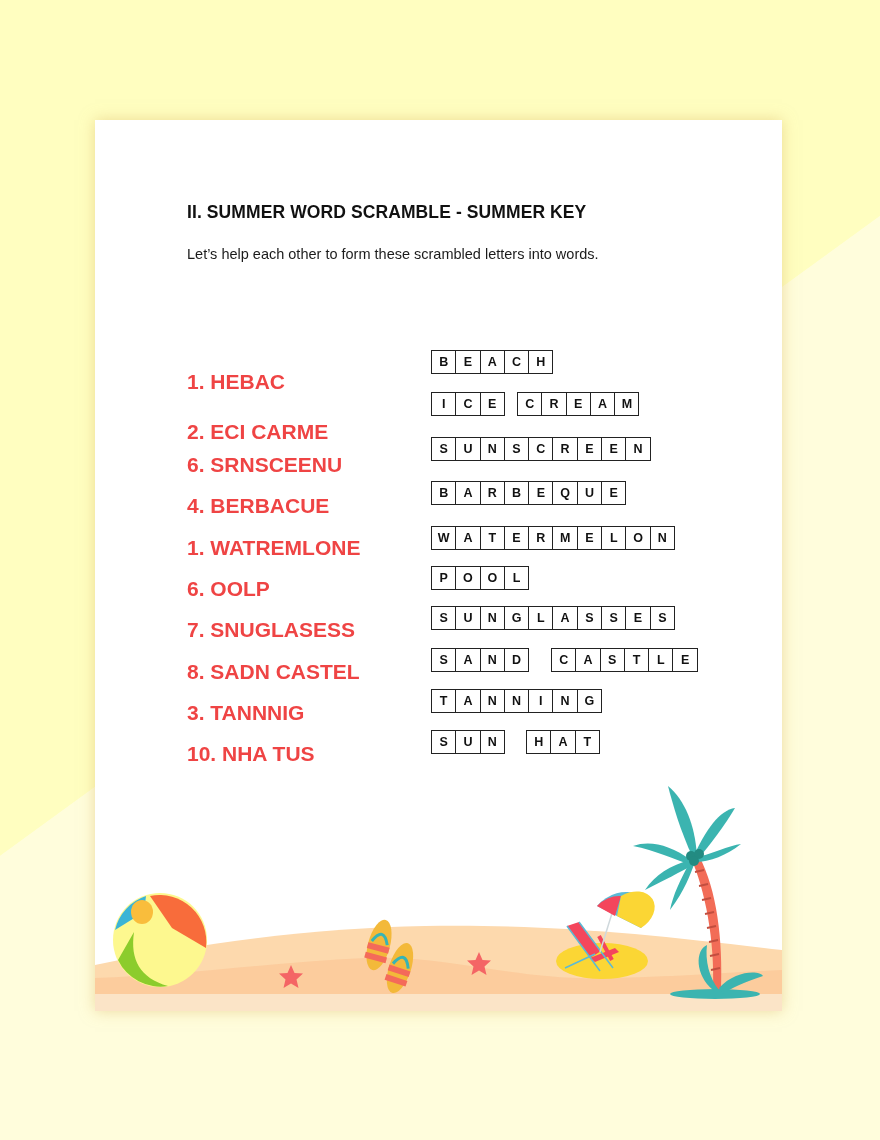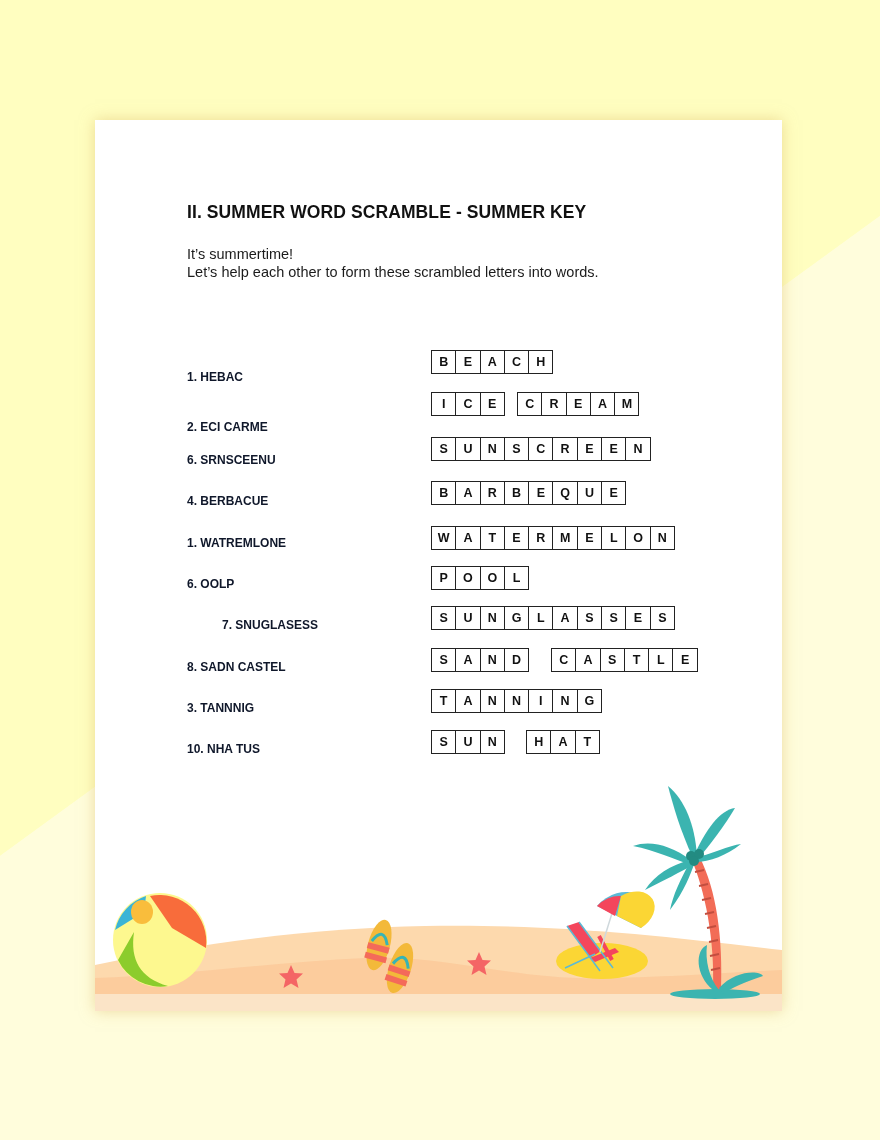--- a/index.html
+++ b/index.html
@@ -20,21 +20,21 @@
   .title {
     position:absolute; left:92px; top:82px;
     font-size:17.5px; font-weight:bold; color:#111; letter-spacing:0.1px;
   }
   .intro {
     position:absolute; left:92px; top:125px;
     font-size:14.5px; line-height:18px; color:#1b1b1b;
   }
   .q {
     position:absolute; left:92px;
-    font-size:12px; font-weight:bold; color:#0f172a;
+    font-size:21px; font-weight:bold; color:#ef4444;
   }
   .ans { position:absolute; display:flex; }
   .word { display:flex; border:1.5px solid #222; }
   .cell {
     width:23.3px; height:22px; border-right:1.5px solid #222;
     display:flex; align-items:center; justify-content:center;
     font-size:12.5px; font-weight:bold; color:#111;
   }
   .cell:last-child { border-right:none; }
   .scene { position:absolute; left:0; top:0; width:687px; height:891px; }
@@ -43,21 +43,20 @@
 <body>
 
 <svg class="bg-diag" viewBox="0 0 880 1140">
   <polygon points="0,0 880,0 880,216 0,856" fill="#fffec0"></polygon>
   <polygon points="0,856 880,216 880,1140 0,1140" fill="#fffddc"></polygon>
 </svg>
 
 <div class="page">
   <div class="title">II. SUMMER WORD SCRAMBLE - SUMMER KEY</div>
   <div class="intro">
-    <div>It’s summertime!</div>
     <div>Let’s help each other to form these scrambled letters into words.</div>
   </div>
 
   <div id="questions">
       <div class="q" style="top: 250px;">1. HEBAC</div>
       <div class="ans word" style="top: 230px; left: 336px;">
         <div class="cell">B</div>
         <div class="cell">E</div>
         <div class="cell">A</div>
         <div class="cell">C</div>
@@ -112,21 +111,21 @@
         <div class="cell">O</div>
         <div class="cell">N</div>
       </div>
       <div class="q" style="top: 457px; text-align: right;">6. OOLP</div>
       <div class="ans word" style="top: 446px; left: 336px;">
         <div class="cell">P</div>
         <div class="cell">O</div>
         <div class="cell">O</div>
         <div class="cell">L</div>
       </div>
-      <div class="q" style="top: 498px; margin-left: 35px;">7. SNUGLASESS</div>
+      <div class="q" style="top: 498px;">7. SNUGLASESS</div>
       <div class="ans word" style="top: 486px; left: 336px;">
         <div class="cell">S</div>
         <div class="cell">U</div>
         <div class="cell">N</div>
         <div class="cell">G</div>
         <div class="cell">L</div>
         <div class="cell">A</div>
         <div class="cell">S</div>
         <div class="cell">S</div>
         <div class="cell">E</div>

